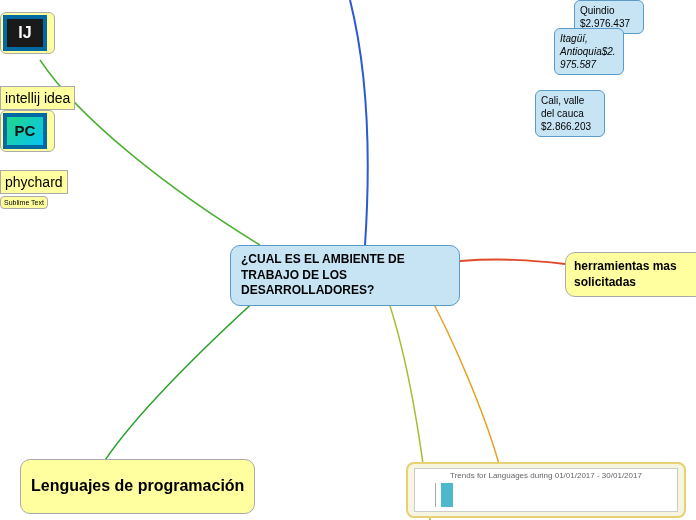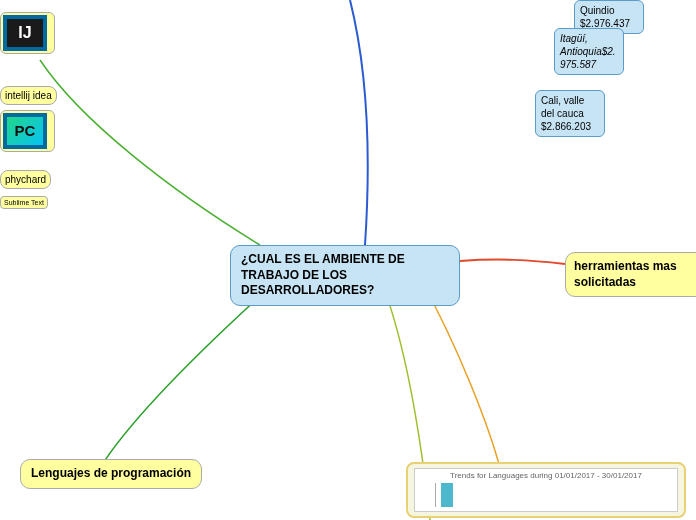--- a/index.html
+++ b/index.html
@@ -59,23 +59,23 @@
     padding: 6px 8px;
     font-weight: bold;
     font-size: 12px;
   }
   .lenguajes {
     left: 20px;
     top: 459px;
     background: #ffffa0;
     border: 1px solid #aaa;
     border-radius: 10px;
-    padding: 6px 10px;
-    font-weight: bold;
-    font-size: 12px;
+    padding: 16px 10px;
+    font-weight: bold;
+    font-size: 16px;
   }
   .intellij-node { left: 0px; top: 12px; width: 55px; }
   .intellij-label { left: 0px; top: 86px; }
   .phychart-node { left: 0px; top: 110px; width: 55px; }
   .phychart-label { left: 0px; top: 170px; }
   .sublime-label { left: 0px; top: 196px; }
   .quindio { left: 535px; top: 0px; width: 70px; margin-left: 39px; }
   .itagui { left: 554px; top: 28px; width: 70px; font-style: italic; }
   .cali { left: 535px; top: 90px; width: 70px; }
   .thumb-box {
@@ -126,23 +126,23 @@
     position: absolute;
     left: 20px;
     top: 14px;
     bottom: 4px;
     width: 1px;
     background: #aaa;
   }
   .label-small {
     background: #ffffa0;
     border: 1px solid #aaa;
-    border-radius: 8px;
+    border-radius: 0;
     padding: 2px 4px;
-    font-size: 10px;
+    font-size: 14px;
   }
   .label-tiny {
     background: #ffffa0;
     border: 1px solid #aaa;
     border-radius: 4px;
     padding: 1px 3px;
     font-size: 7px;
   }
 </style>
 </head>

